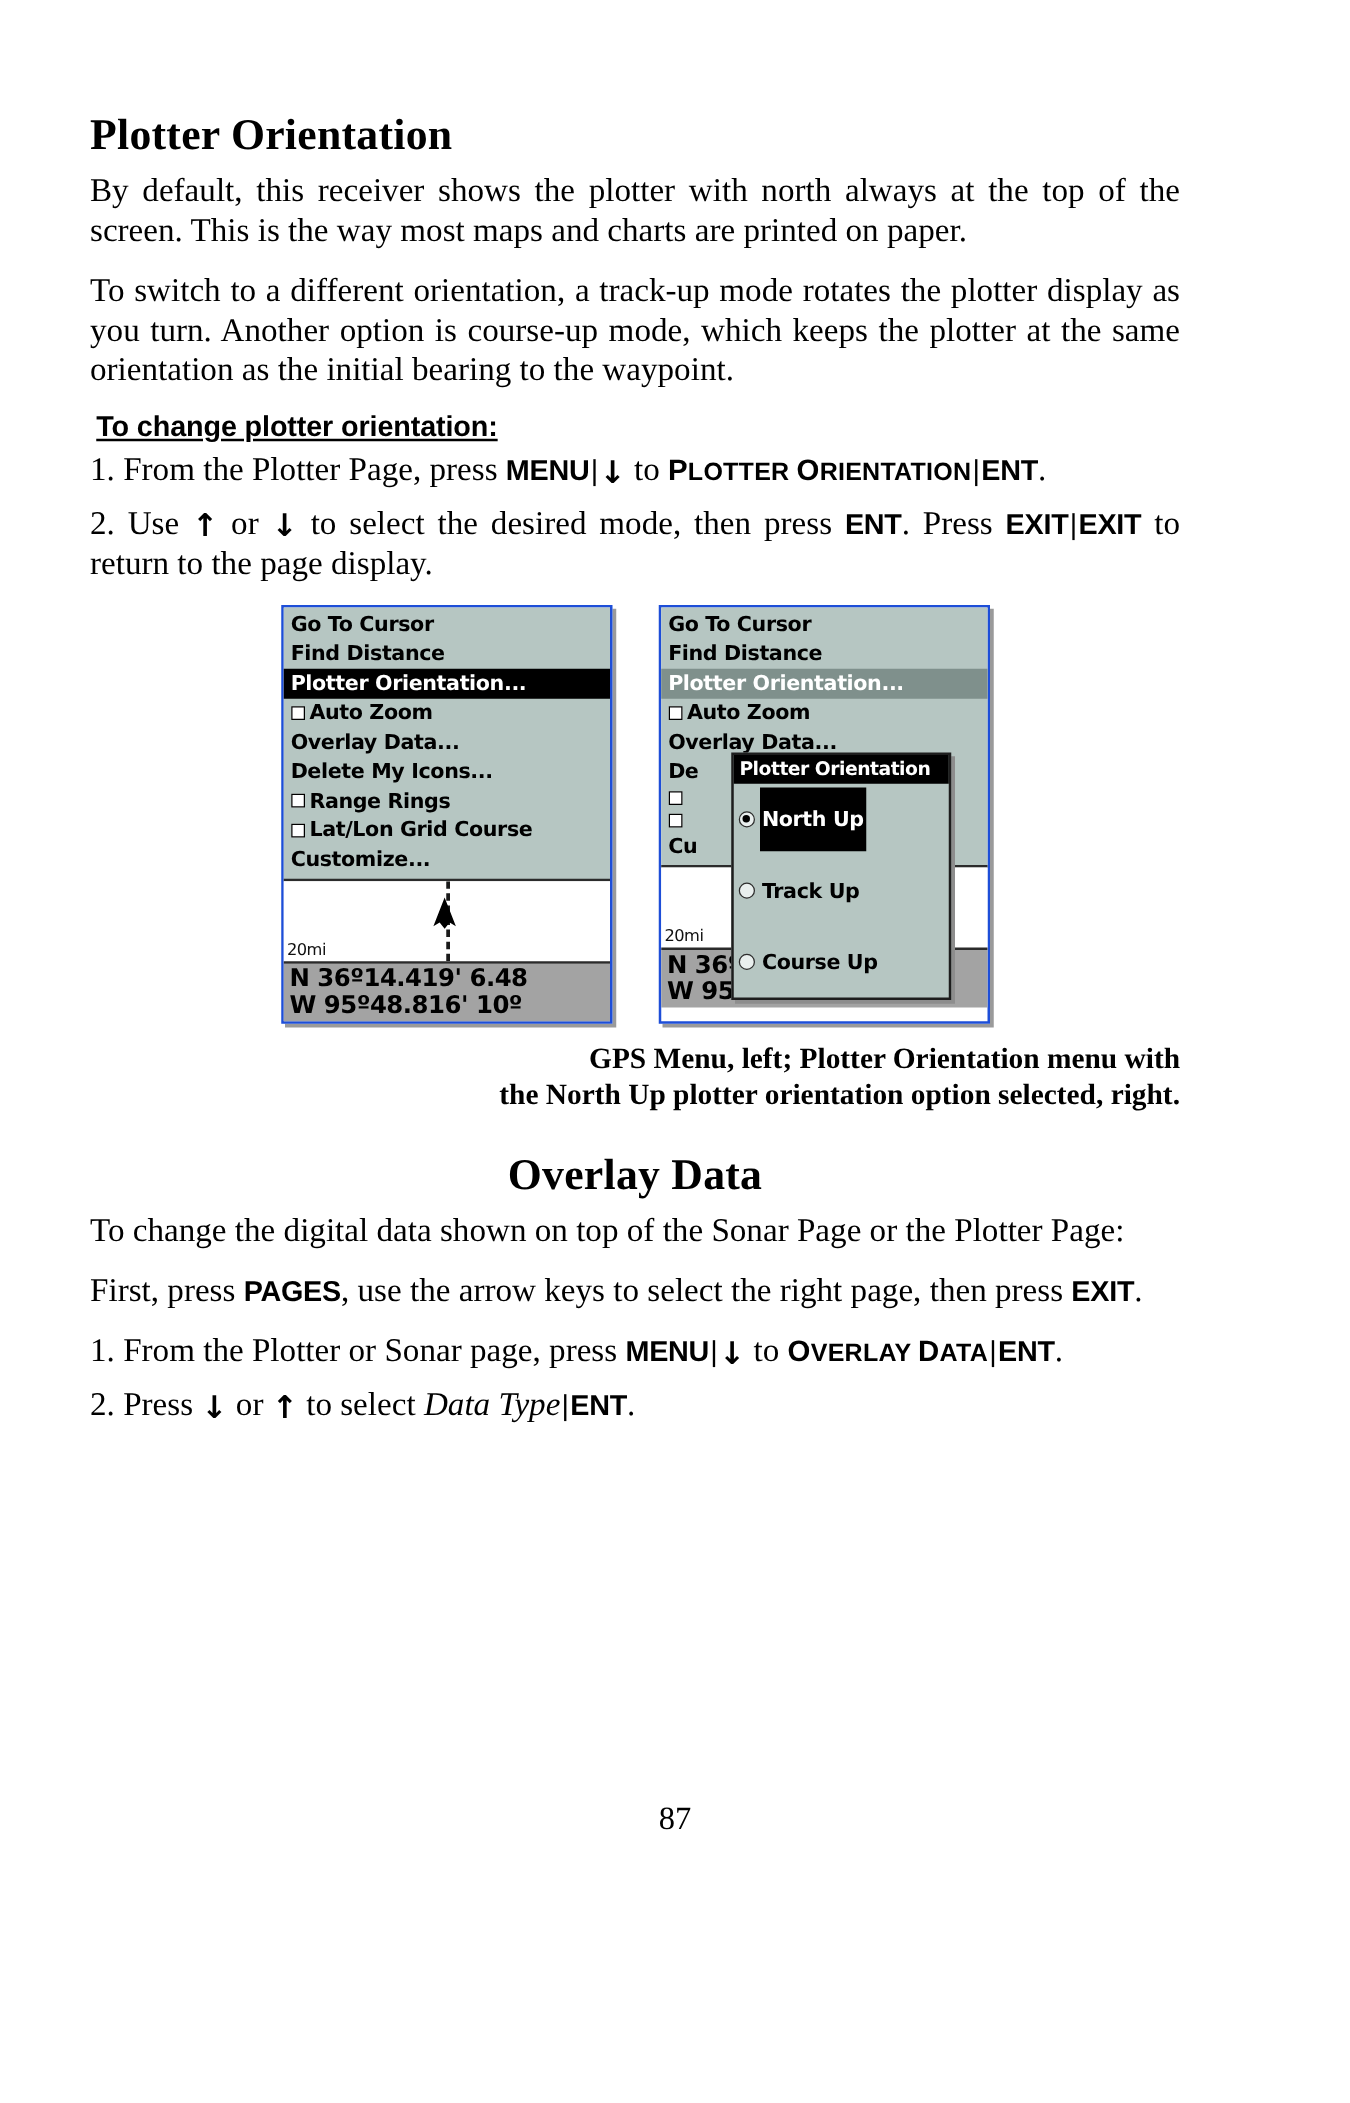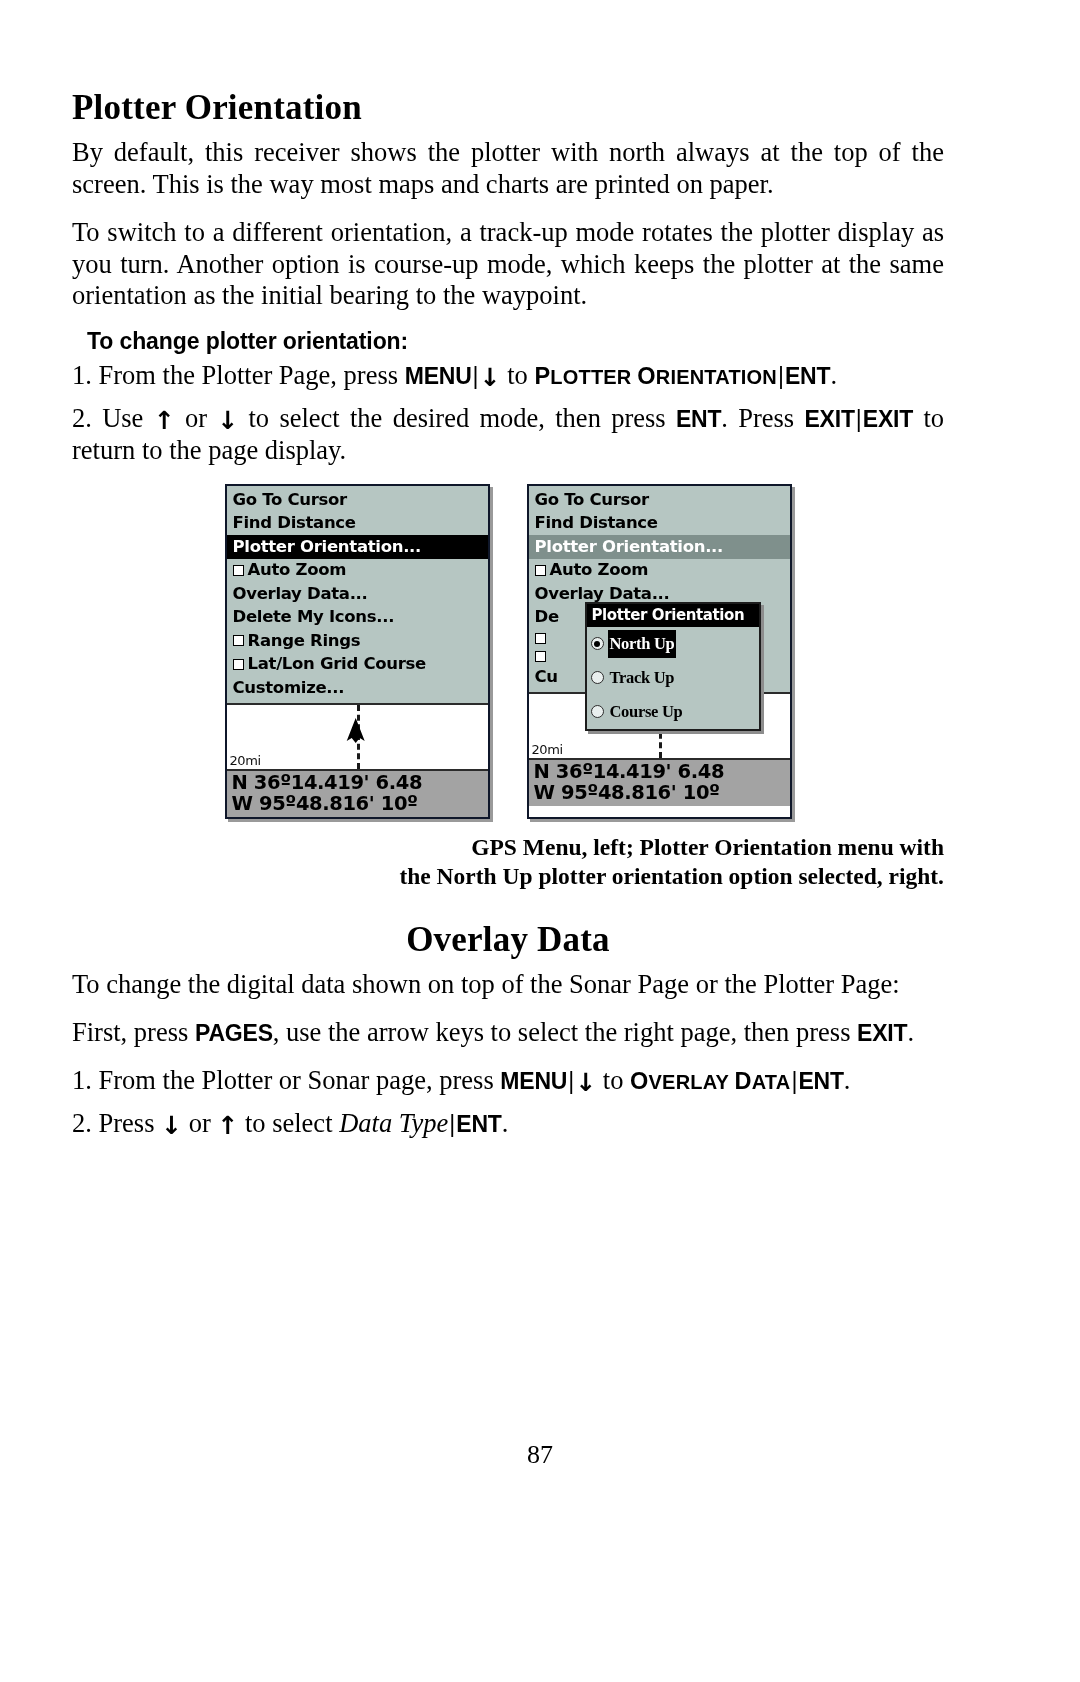--- a/index.html
+++ b/index.html
@@ -50,22 +50,23 @@
     line-height: 1.20;
     margin: 0 0 16px 0;
     text-align: justify;
     text-justify: inter-word;
   }
 
   h3.sub-head {
     font-family: "Liberation Sans", sans-serif;
     font-weight: bold;
     font-size: 23px;
-    margin: 14px 0 4px 15px;
+    margin: 14px 0 4px 5px;
     letter-spacing: -0.1px;
+    text-decoration: underline;
   }
 
   p.step {
     font-family: "Liberation Serif", serif;
     font-size: 26.5px;
     line-height: 1.22;
     margin: 0 0 10px 0;
     text-align: justify;
   }
   p.step.stretched {
@@ -113,21 +114,21 @@
   .figure-row {
     margin-top: 18px;
     display: flex;
     justify-content: center;
     gap: 37px;
   }
 
   .device {
     width: 265px;
     background: #ffffff;
-    border: 2px solid #0f172a;
+    border: 2px solid #1d4ed8;
     box-shadow: 3px 3px 0 #9a9a9a;
     position: relative;
     box-sizing: border-box;
   }
 
   .menu-panel {
     background: #b6c6c2;
     border-bottom: 2px solid #2b2b2b;
     padding: 2px 0 3px 0;
     position: relative;
@@ -215,22 +216,21 @@
     content: "";
     position: absolute;
     left: 50%; top: 50%;
     width: 6px; height: 6px;
     margin-left: -3px; margin-top: -3px;
     background: #000;
     border-radius: 50%;
   }
   .submenu-item .label-box {
     display: inline-block;
-    padding: 4px 2px;
-    font-family: Liberation Serif, serif;
+    padding: 16px 2px;
   }
   .submenu-item.sel .label-box {
     background: #000000;
     color: #ffffff;
   }
 
   
   .map-area {
     position: relative;
     height: 64px;

